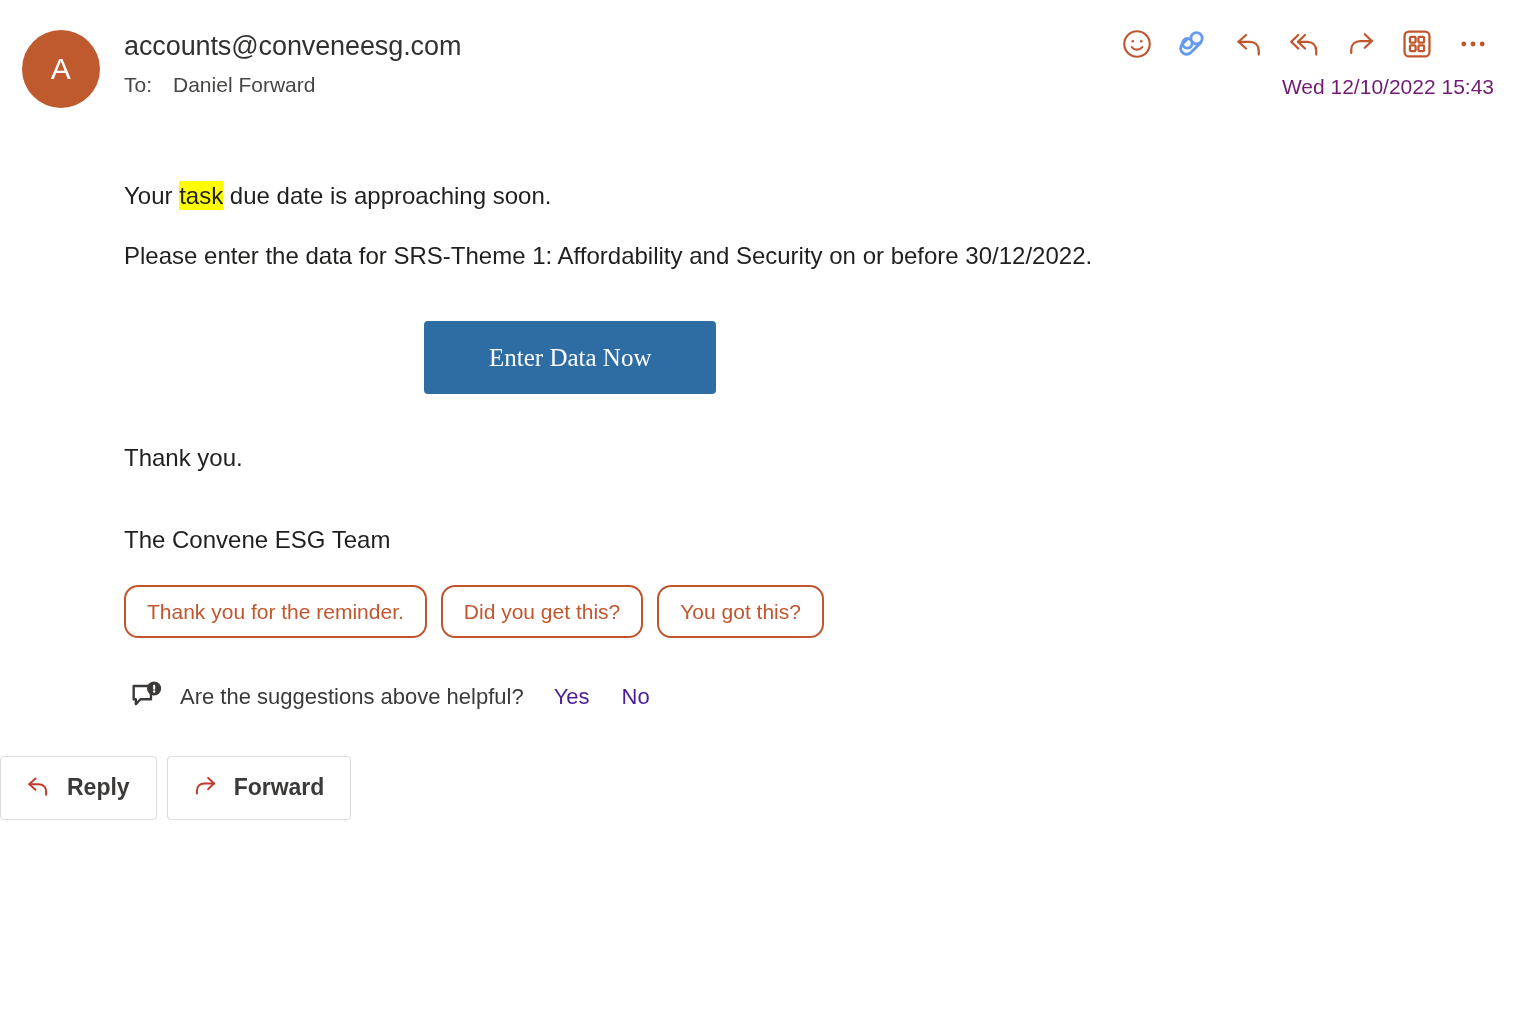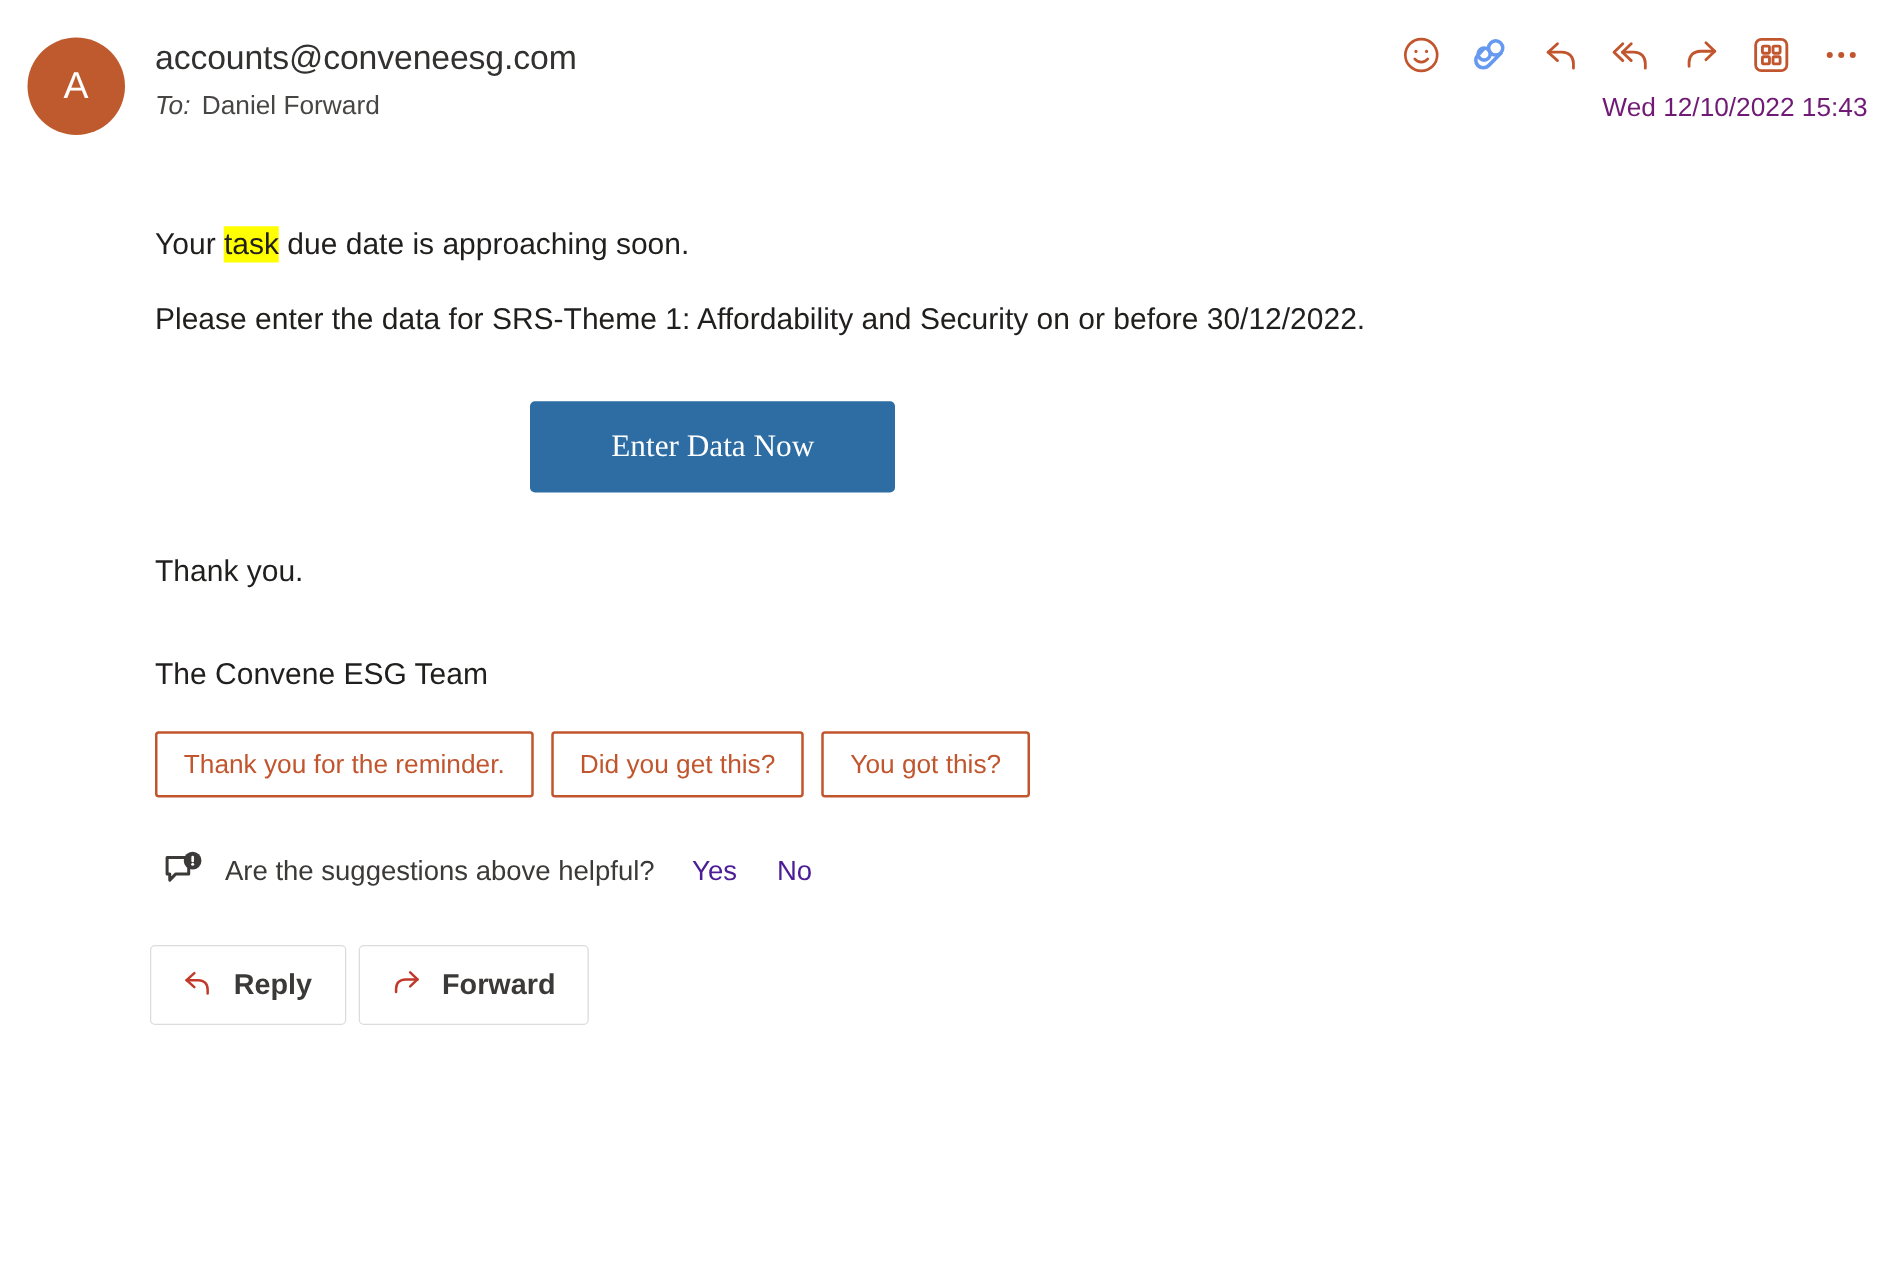--- a/index.html
+++ b/index.html
@@ -50,21 +50,21 @@
     line-height: 1.25;
     letter-spacing: -0.1px;
     white-space: nowrap;
   }
   .recipient-line {
     margin-top: 9px;
     font-size: 21px;
     color: #484644;
     white-space: nowrap;
   }
-  .recipient-label { margin-right: 9px; font-style: italic; }
+  .recipient-label { margin-right: 21px; }
 
   .header-actions {
     position: absolute;
     right: 26px;
     top: 22px;
     display: flex;
     align-items: center;
     gap: 10px;
   }
   .icon-btn {
@@ -130,21 +130,21 @@
     margin-top: 28px;
     padding-left: 124px;
     display: flex;
     gap: 14px;
     align-items: center;
   }
   .chip {
     border: 2px solid #c1562e;
     background: #ffffff;
     color: #c1562e;
-    border-radius: 3px;
+    border-radius: 14px;
     font-family: inherit;
     font-size: 21px;
     padding: 13px 21px;
     cursor: pointer;
     line-height: 1.1;
     white-space: nowrap;
   }
 
   
   .feedback {
@@ -176,21 +176,20 @@
     cursor: pointer;
     padding: 0;
     white-space: nowrap;
   }
   .fb-yes { margin-left: 30px; }
   .fb-no  { margin-left: 32px; }
 
   
   .footer-actions {
     margin-top: 40px;
-    padding-left: 120px;
     display: flex;
     gap: 10px;
   }
   .action-btn {
     display: flex;
     align-items: center;
     gap: 14px;
     border: 1px solid #dcdcdc;
     border-radius: 4px;
     background: #ffffff;

